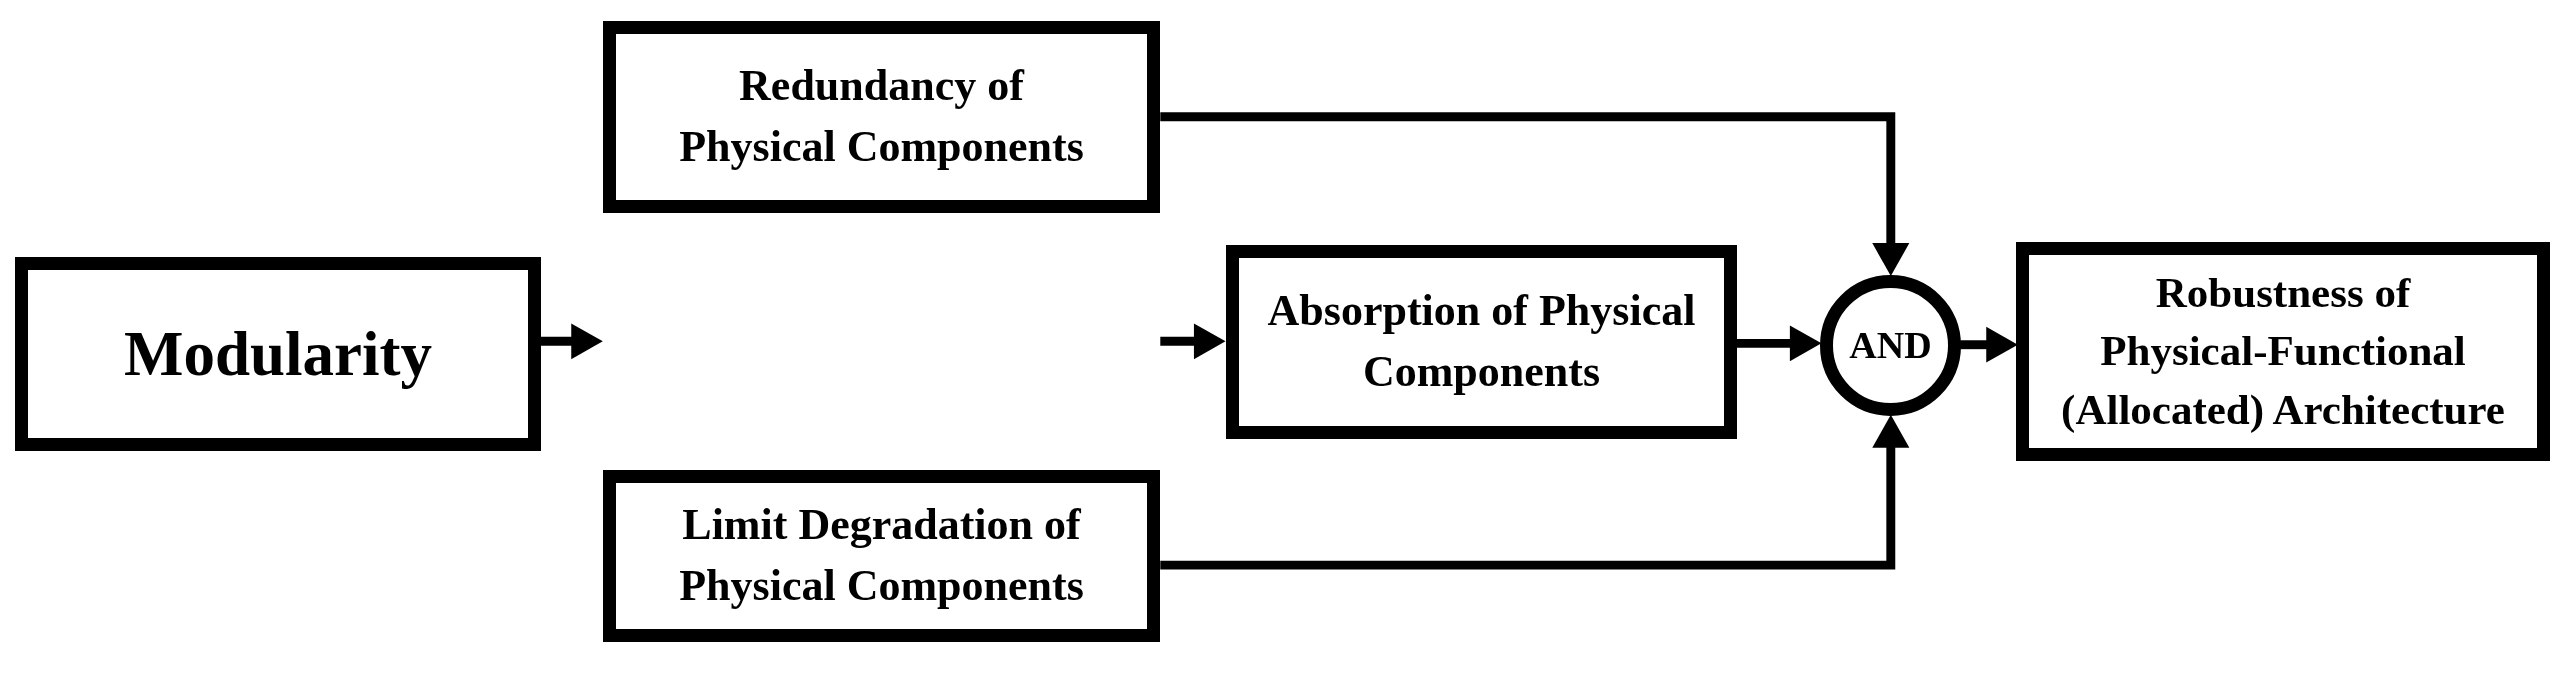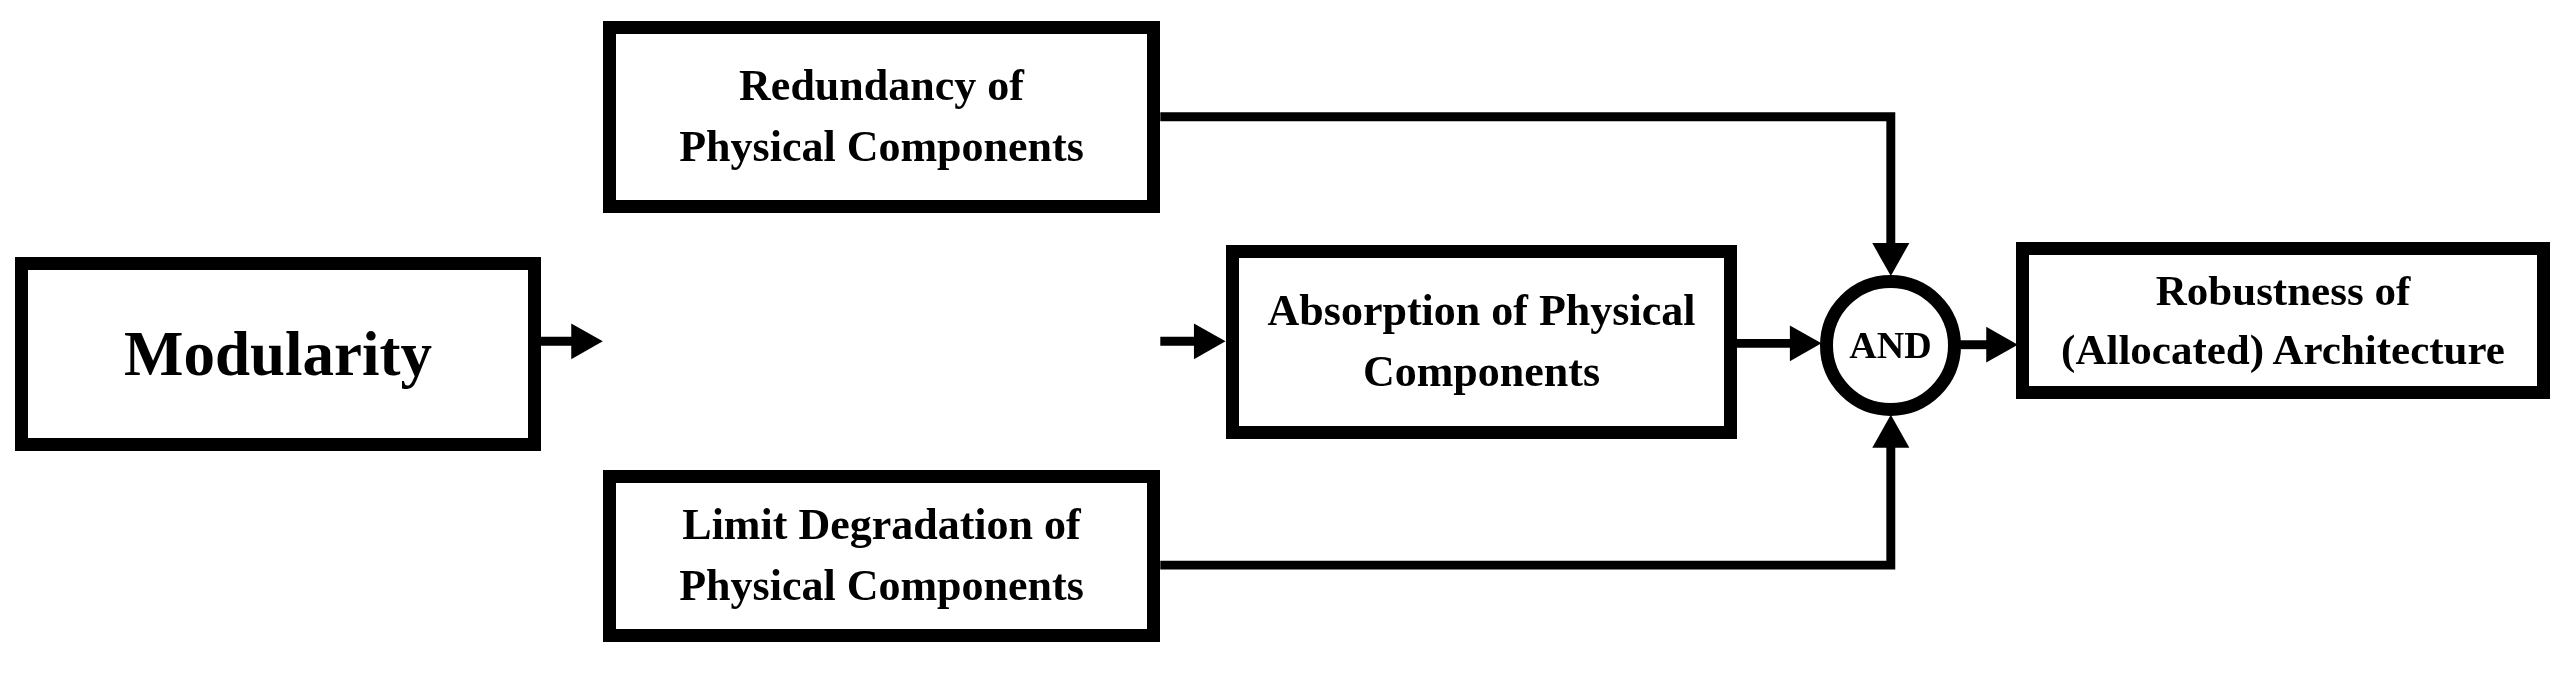--- a/index.html
+++ b/index.html
@@ -19,21 +19,21 @@
     display:flex; flex-direction:column; align-items:center; justify-content:center;
     text-align:center;
   }
   .node .ln { white-space:nowrap; line-height:1.38; }
   .lbl { font-size:44px; }
   #node-modularity   { left:15px;   top:257px; width:526px; height:194px; font-size:63px; }
   #node-redundancy   { left:603px;  top:20.6px;  width:557px; height:192px; }
   #node-suppress     { left:603px;  top:244px; width:557px; height:189px; }
   #node-limit        { left:603px;  top:470px; width:557px; height:172px; }
   #node-absorption   { left:1226px; top:245px; width:511px; height:194px; }
-  #node-robustness   { left:2016px; top:242px; width:534px; height:157px; font-size:43px; }
+  #node-robustness   { left:2016px; top:242px; width:534px; height:219px; font-size:43px; }
   #node-robustness .ln { line-height:1.36; }
   #and-gate {
     left:1820px; top:275px; width:141px; height:141px;
     border-radius:50%; font-size:38px;
   }
 </style>
 </head>
 <body>
 
 <div id="canvas">
@@ -90,17 +90,18 @@
     <div class="ln">Absorption of Physical</div>
     <div class="ln">Components</div>
   </div>
 
   <div class="node" id="and-gate">
     <div class="ln">AND</div>
   </div>
 
   <div class="node" id="node-robustness">
     <div class="ln">Robustness of</div>
+    <div class="ln">Physical-Functional</div>
     <div class="ln">(Allocated) Architecture</div>
   </div>
 
 </div>
 
 
 </body></html>

